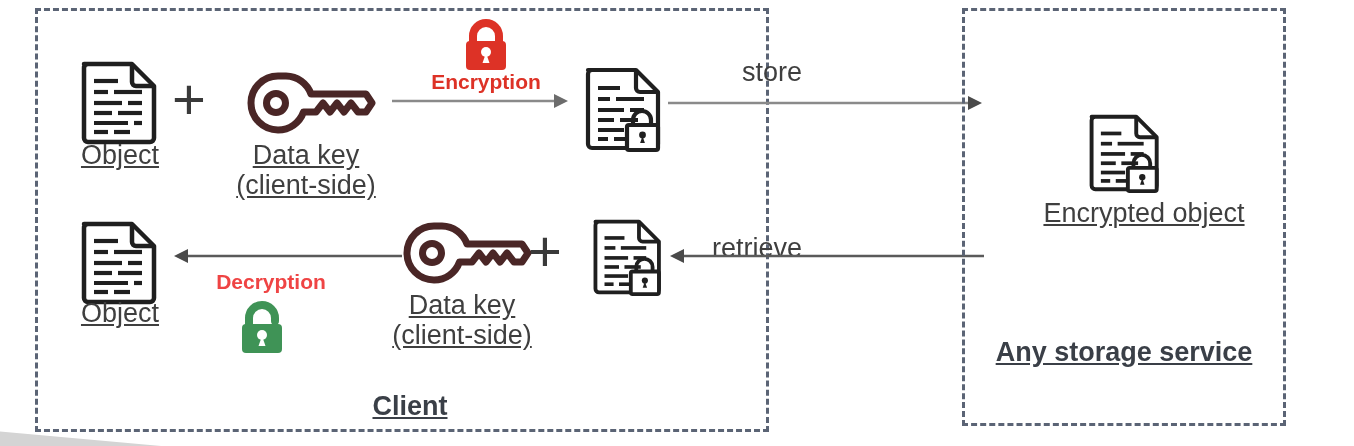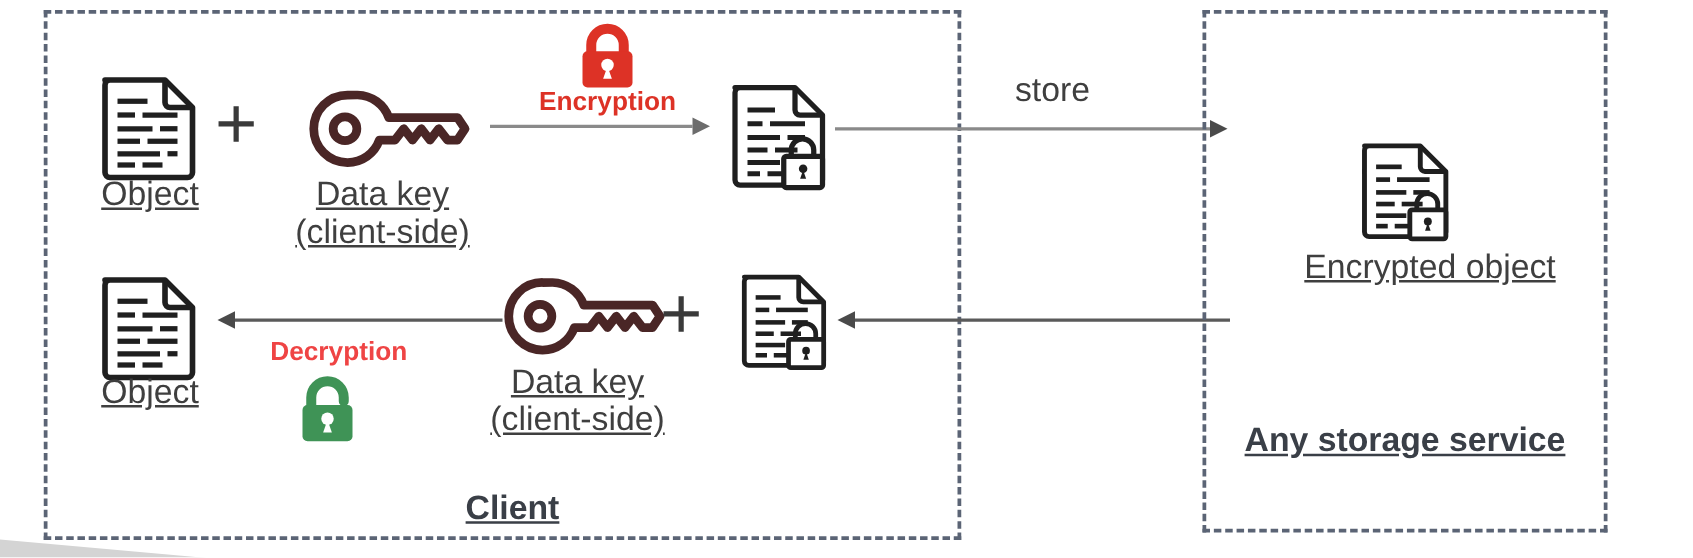--- a/index.html
+++ b/index.html
@@ -70,21 +70,21 @@
     color: #ef4444;
     font-weight: bold;
     font-size: 21px;
     text-align: center;
     font-family: "Liberation Sans", sans-serif;
   }
   .flow-label {
     position: absolute;
     color: #3f3f3f;
     font-size: 27px;
-    text-align: center;
+    text-align: left;
     font-family: "Liberation Sans", sans-serif;
   }
   .plus {
     position: absolute;
     color: #3a3a3a;
     font-size: 58px;
     line-height: 1;
     font-weight: 500;
     font-family: "Liberation Sans", sans-serif;
   }
@@ -244,20 +244,21 @@
         <line x1="16" y1="75" x2="26" y2="75"></line>
           <line x1="32" y1="75" x2="44" y2="75"></line>
       </g>
       <path d="M51 62 v-6 a9 9 0 0 1 18 0 v6" fill="none" stroke="#1f1f1f" stroke-width="4.2"></path>
       <rect x="45" y="61" width="31" height="25" rx="2" fill="#ffffff" stroke="#1f1f1f" stroke-width="4.2"></rect>
       <circle cx="60.5" cy="71" r="3.4" fill="#1f1f1f"></circle>
       <path d="M60.5 72 l-2.4 7 h4.8 z" fill="#1f1f1f"></path>
     </svg>
   </div>
 
+  <div class="flow-label" style="left:712px; top:233px; width:240px;">retrieve</div>
   <div class="node" style="left:668px; top:245px;">
     <svg width="320" height="22" viewBox="0 0 320 22">
       <line x1="16" y1="11" x2="316" y2="11" stroke="#5a5a5a" stroke-width="2.6"></line>
       <path d="M16 4 L2 11 L16 18 Z" fill="#4a4a4a"></path>
     </svg>
   </div>
 
   <div class="caption bold" style="left:330px; top:391px; width:160px;">Client</div>
 
   <div class="dashed-box" id="storage-box"></div>

